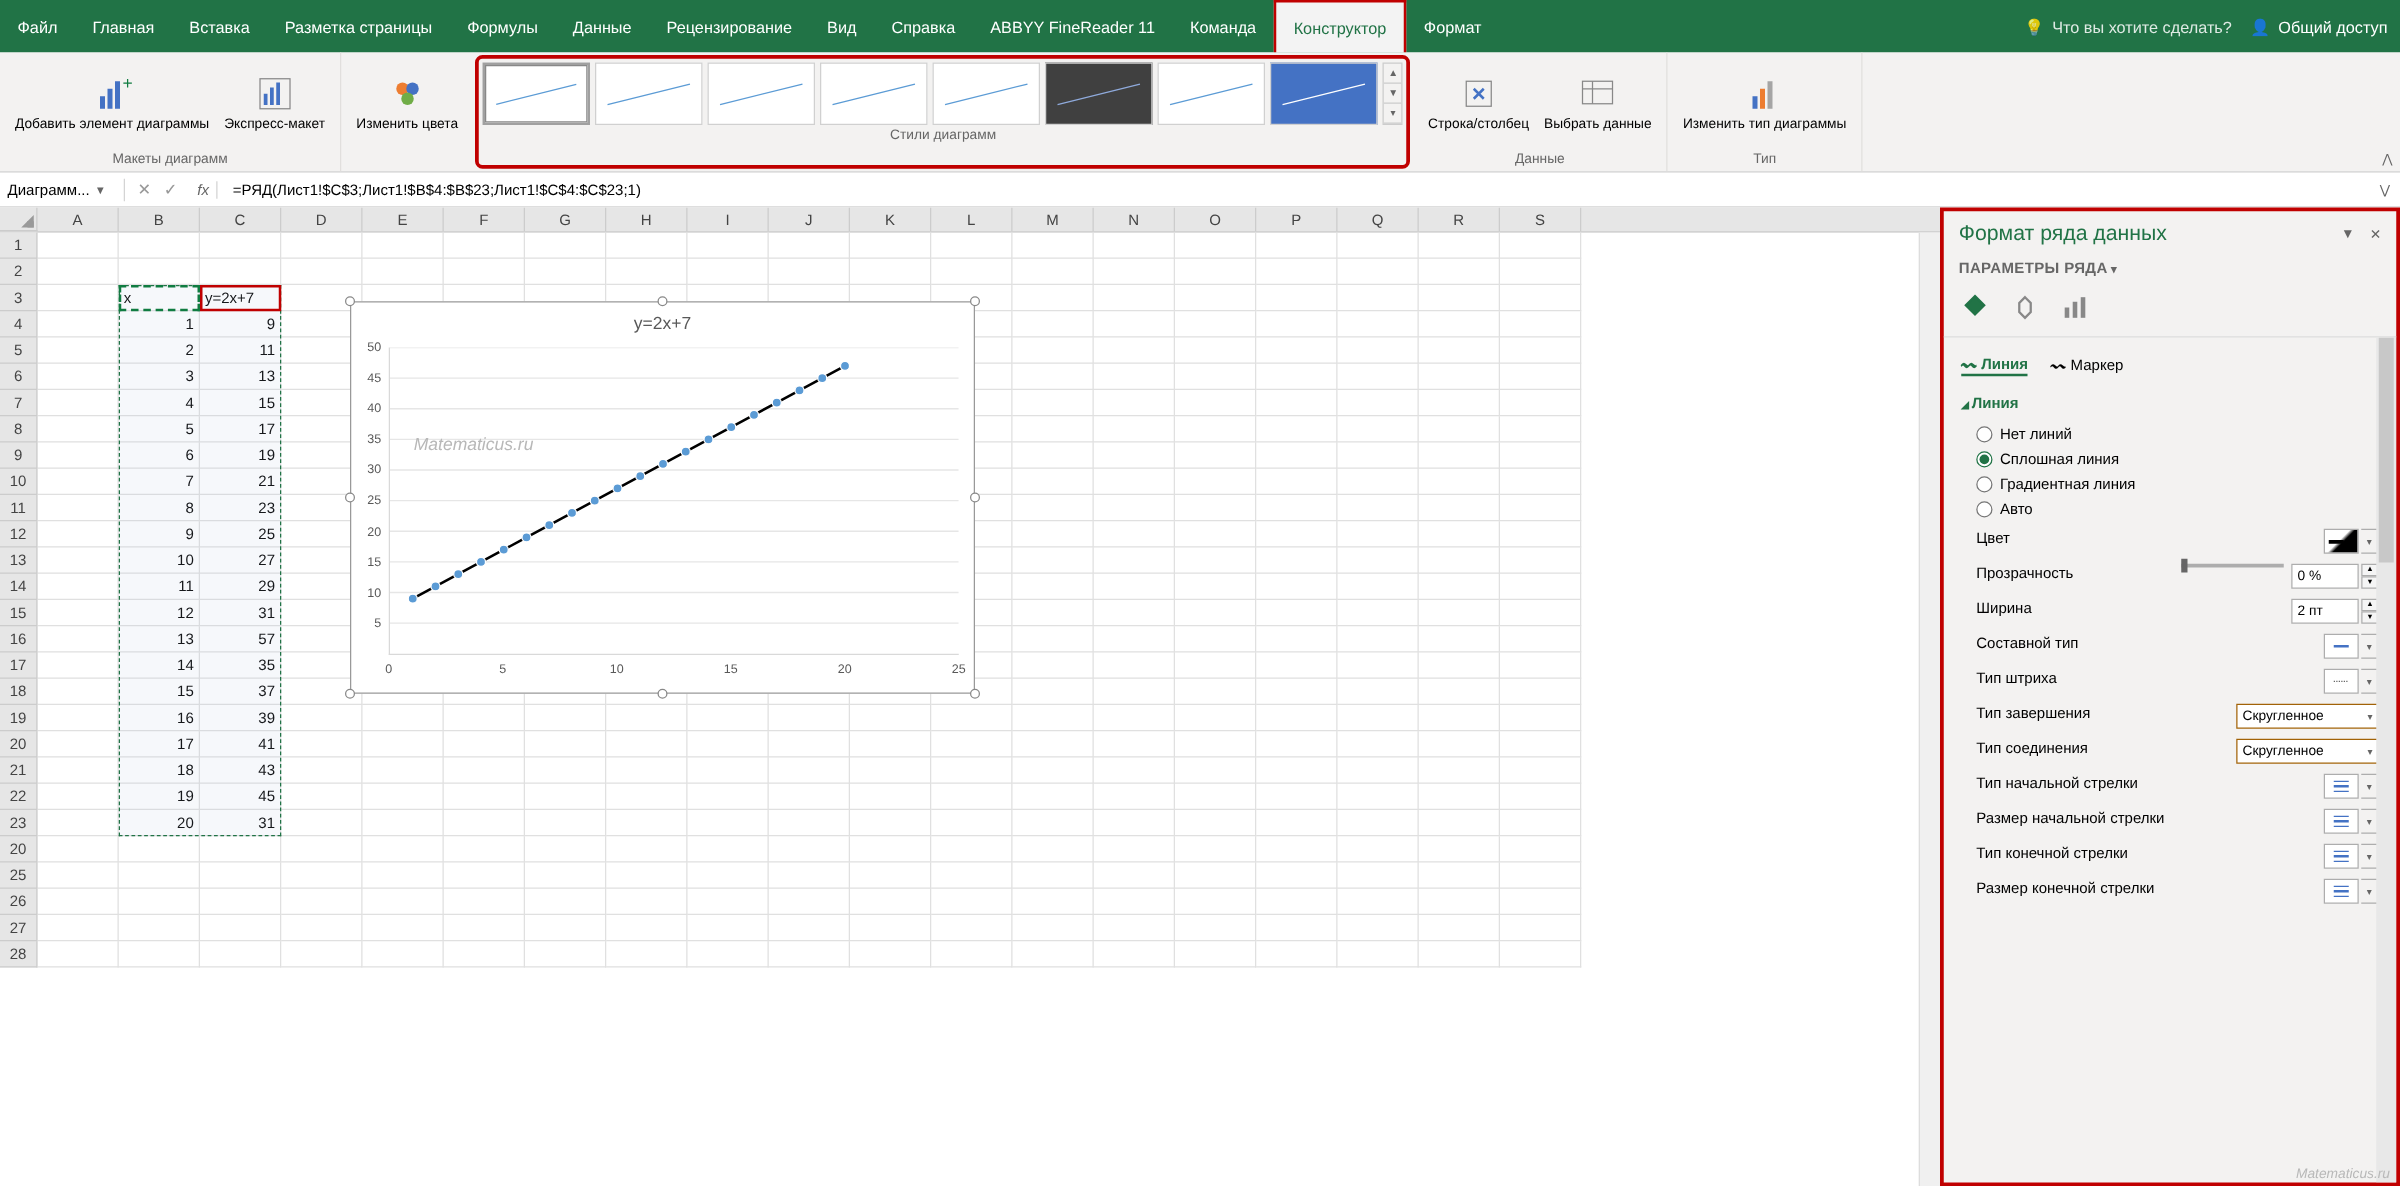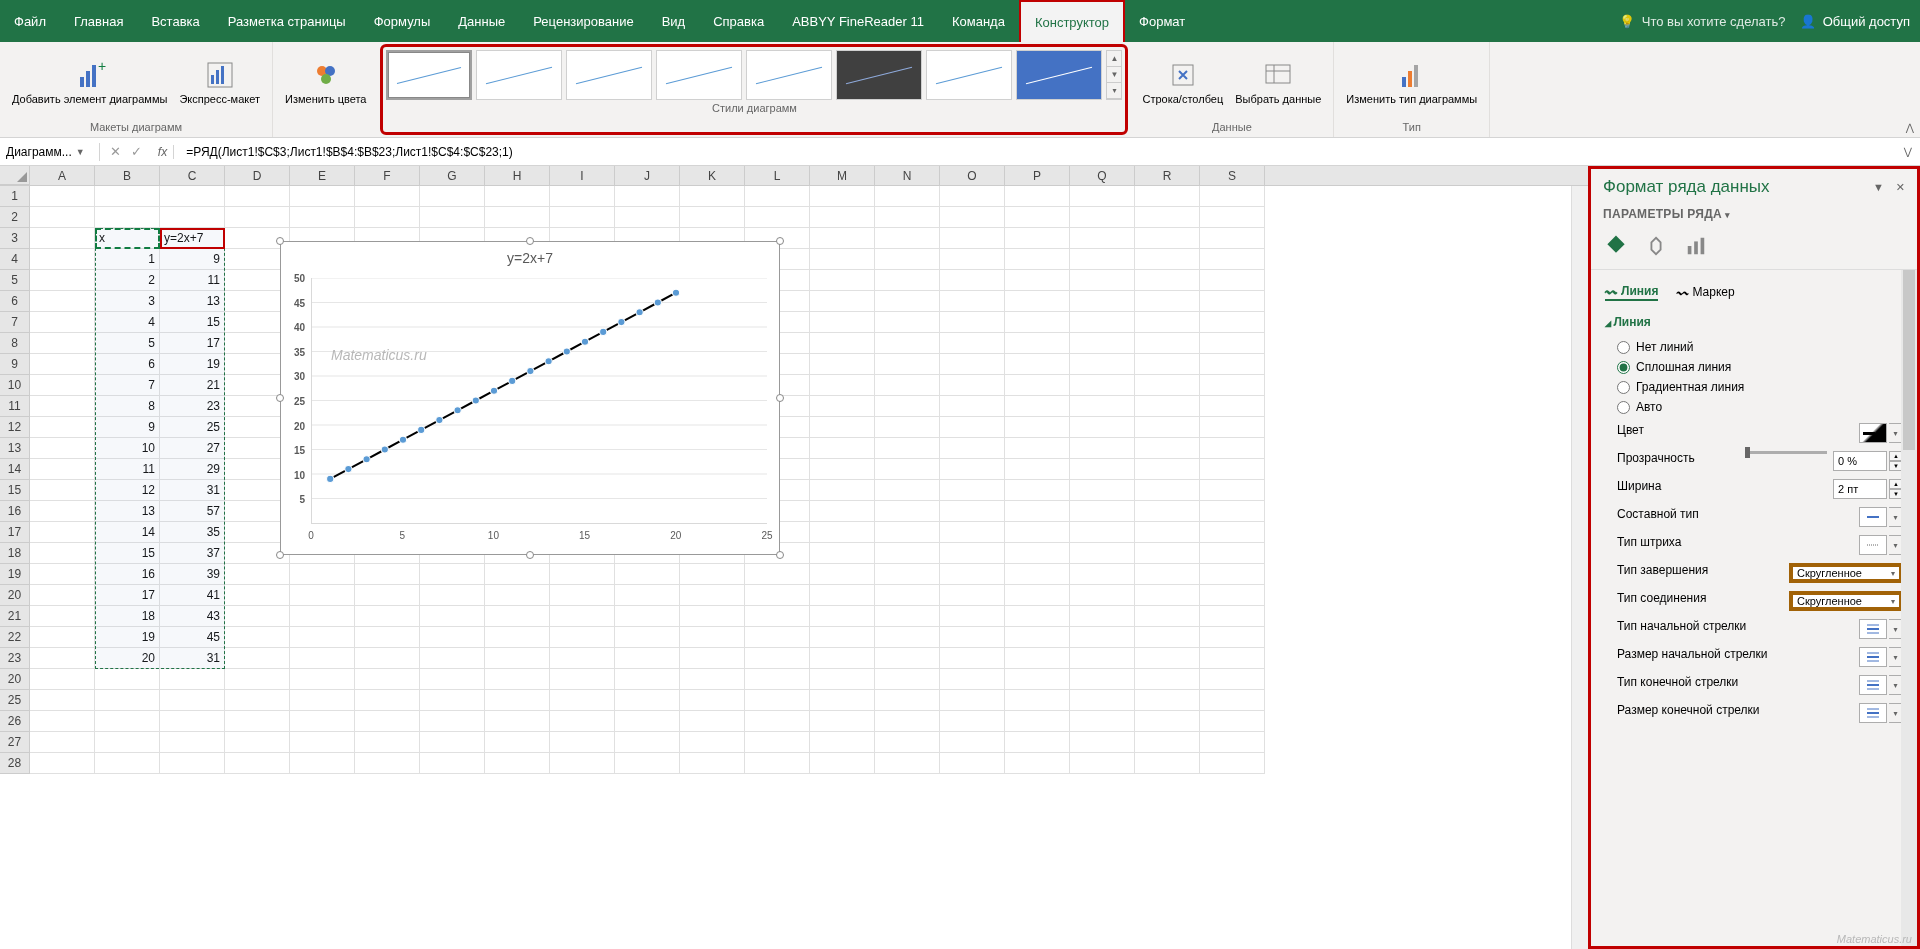--- a/index.html
+++ b/index.html
@@ -63,21 +63,21 @@
     .chart-handle { position: absolute; width: 8px; height: 8px; background: #fff; border: 1px solid #888; border-radius: 50%; }
     .ch-tl { left: -5px; top: -5px; } .ch-tm { left: 50%; top: -5px; margin-left: -4px; } .ch-tr { right: -5px; top: -5px; }
     .ch-ml { left: -5px; top: 50%; margin-top: -4px; } .ch-mr { right: -5px; top: 50%; margin-top: -4px; }
     .ch-bl { left: -5px; bottom: -5px; } .ch-bm { left: 50%; bottom: -5px; margin-left: -4px; } .ch-br { right: -5px; bottom: -5px; }
     .chart-title { text-align: center; font-size: 14px; color: #595959; padding: 8px 0 4px; }
     .plot-area { position: absolute; left: 30px; right: 12px; top: 36px; bottom: 30px; border-left: 1px solid #d9d9d9; border-bottom: 1px solid #d9d9d9; }
     .watermark { position:absolute; left:50px; top:105px; font-size:14px; color:#b8b8b8; font-style:italic; pointer-events:none; }
     
     .scrollbar-v { position: absolute; right: 0; top: 20px; bottom: 0; width: 17px; background: #f0f0f0; border-left: 1px solid #ddd; }
     
-    .format-pane { width: 332px; background: #f3f2f1; border-left: 1px solid #d4d4d4; border: 3px solid #c00000; display: flex; flex-direction: column; }
+    .format-pane { width: 368px; background: #f3f2f1; border-left: 1px solid #d4d4d4; border: 3px solid #c00000; display: flex; flex-direction: column; }
     .format-pane-header { display: flex; align-items: center; padding: 8px 12px; font-size: 17px; color: #217346; }
     .format-pane-header-btns { margin-left: auto; display: flex; gap: 12px; color: #666; font-size: 11px; }
     .format-subtitle { padding: 2px 12px 8px; font-size: 12px; font-weight: bold; color: #666; text-transform: uppercase; letter-spacing: 0.3px; }
     .format-subtitle::after { content: ' ▾'; font-size: 9px; }
     .format-icon-tabs { display: flex; gap: 14px; padding: 4px 12px 10px; border-bottom: 1px solid #ddd; }
     .format-icon-tab { width: 26px; height: 26px; display: flex; align-items: center; justify-content: center; cursor: pointer; }
     .format-icon-tab.active svg { stroke: #217346; fill:#217346; }
     
     .format-content { flex: 1; overflow-y: auto; padding: 8px 0; position:relative; }
     .format-scroll { position:absolute; right:0; top:0; bottom:0; width:16px; background:#e8e8e8; }
@@ -94,21 +94,21 @@
     .prop-label { flex: 1; }
     .prop-control { display: flex; align-items: center; gap: 2px; }
     .color-swatch { width: 28px; height: 20px; border: 1px solid #adadad; background: linear-gradient(135deg,#fff 45%,#000 55%); display:flex; align-items:center; padding-left:3px; }
     .color-swatch-inner { width:12px; height:3px; background:#000; }
     .dd-arrow { width:14px; height:20px; border:1px solid #adadad; border-left:none; display:flex; align-items:center; justify-content:center; font-size:8px; color:#666; }
     .spinner-input { width: 54px; height: 20px; border: 1px solid #adadad; padding: 0 4px; font-size: 11px; background:#fff; }
     .spinner-btns { display:flex; flex-direction:column; }
     .spinner-btn { width:14px; height:10px; border:1px solid #adadad; font-size:6px; display:flex; align-items:center; justify-content:center; background:#f5f5f5; }
     .slider-track { width: 82px; height: 3px; background: #adadad; position: relative; margin: 0 6px; }
     .slider-thumb { position: absolute; left: 0; top: -4px; width: 5px; height: 11px; background: #666; }
-    .combo { width:114px; height:20px; border:4px solid #a16207; padding:0 4px; font-size:11px; background:#fff; display:flex; align-items:center; }
+    .combo { width:114px; height:20px; border:1px solid #a16207; padding:0 4px; font-size:11px; background:#fff; display:flex; align-items:center; }
     .combo::after { content:'▾'; margin-left:auto; font-size:8px; color:#666; }
     .icon-dd { width: 28px; height: 20px; border: 1px solid #adadad; background:#fff; display:flex; align-items:center; justify-content:center; }
     .icon-dd svg { width:16px; height:12px; }
     .bottom-watermark { position:absolute; right:8px; bottom:4px; font-size:11px; color:#b8b8b8; font-style:italic; }
     
     .mini-line { position:absolute; left:8px; right:8px; top:50%; height:1px; background:#5b9bd5; transform:rotate(-14deg); }
   </style>
 </head>
 <body>
 
@@ -379,21 +379,21 @@
                 <circle cx="228.8" cy="81.6" r="3.5" fill="#5b9bd5" stroke="#fff" stroke-width="1"></circle>
                 <circle cx="246.40000000000003" cy="72" r="3.5" fill="#5b9bd5" stroke="#fff" stroke-width="1"></circle>
                 <circle cx="264" cy="62.400000000000006" r="3.5" fill="#5b9bd5" stroke="#fff" stroke-width="1"></circle>
                 <circle cx="281.6" cy="52.79999999999998" r="3.5" fill="#5b9bd5" stroke="#fff" stroke-width="1"></circle>
                 <circle cx="299.20000000000005" cy="43.20000000000002" r="3.5" fill="#5b9bd5" stroke="#fff" stroke-width="1"></circle>
                 <circle cx="316.8" cy="33.599999999999994" r="3.5" fill="#5b9bd5" stroke="#fff" stroke-width="1"></circle>
                 <circle cx="334.4" cy="24" r="3.5" fill="#5b9bd5" stroke="#fff" stroke-width="1"></circle>
                 <circle cx="352" cy="14.400000000000006" r="3.5" fill="#5b9bd5" stroke="#fff" stroke-width="1"></circle>
               </svg>
           </div>
-          <div id="y-ticks" style="position:absolute; left:0; top:36px; bottom:30px; width:28px;font-weight:bold;">
+          <div id="y-ticks" style="position:absolute; left:0; top:36px; bottom:30px; width:28px;">
               <div style="position: absolute; right: 4px; font-size: 10px; color: rgb(89, 89, 89); transform: translateY(-50%); top: 0%;">50</div>
               <div style="position: absolute; right: 4px; font-size: 10px; color: rgb(89, 89, 89); transform: translateY(-50%); top: 10%;">45</div>
               <div style="position: absolute; right: 4px; font-size: 10px; color: rgb(89, 89, 89); transform: translateY(-50%); top: 20%;">40</div>
               <div style="position: absolute; right: 4px; font-size: 10px; color: rgb(89, 89, 89); transform: translateY(-50%); top: 30%;">35</div>
               <div style="position: absolute; right: 4px; font-size: 10px; color: rgb(89, 89, 89); transform: translateY(-50%); top: 40%;">30</div>
               <div style="position: absolute; right: 4px; font-size: 10px; color: rgb(89, 89, 89); transform: translateY(-50%); top: 50%;">25</div>
               <div style="position: absolute; right: 4px; font-size: 10px; color: rgb(89, 89, 89); transform: translateY(-50%); top: 60%;">20</div>
               <div style="position: absolute; right: 4px; font-size: 10px; color: rgb(89, 89, 89); transform: translateY(-50%); top: 70%;">15</div>
               <div style="position: absolute; right: 4px; font-size: 10px; color: rgb(89, 89, 89); transform: translateY(-50%); top: 80%;">10</div>
               <div style="position: absolute; right: 4px; font-size: 10px; color: rgb(89, 89, 89); transform: translateY(-50%); top: 90%;">5</div>

